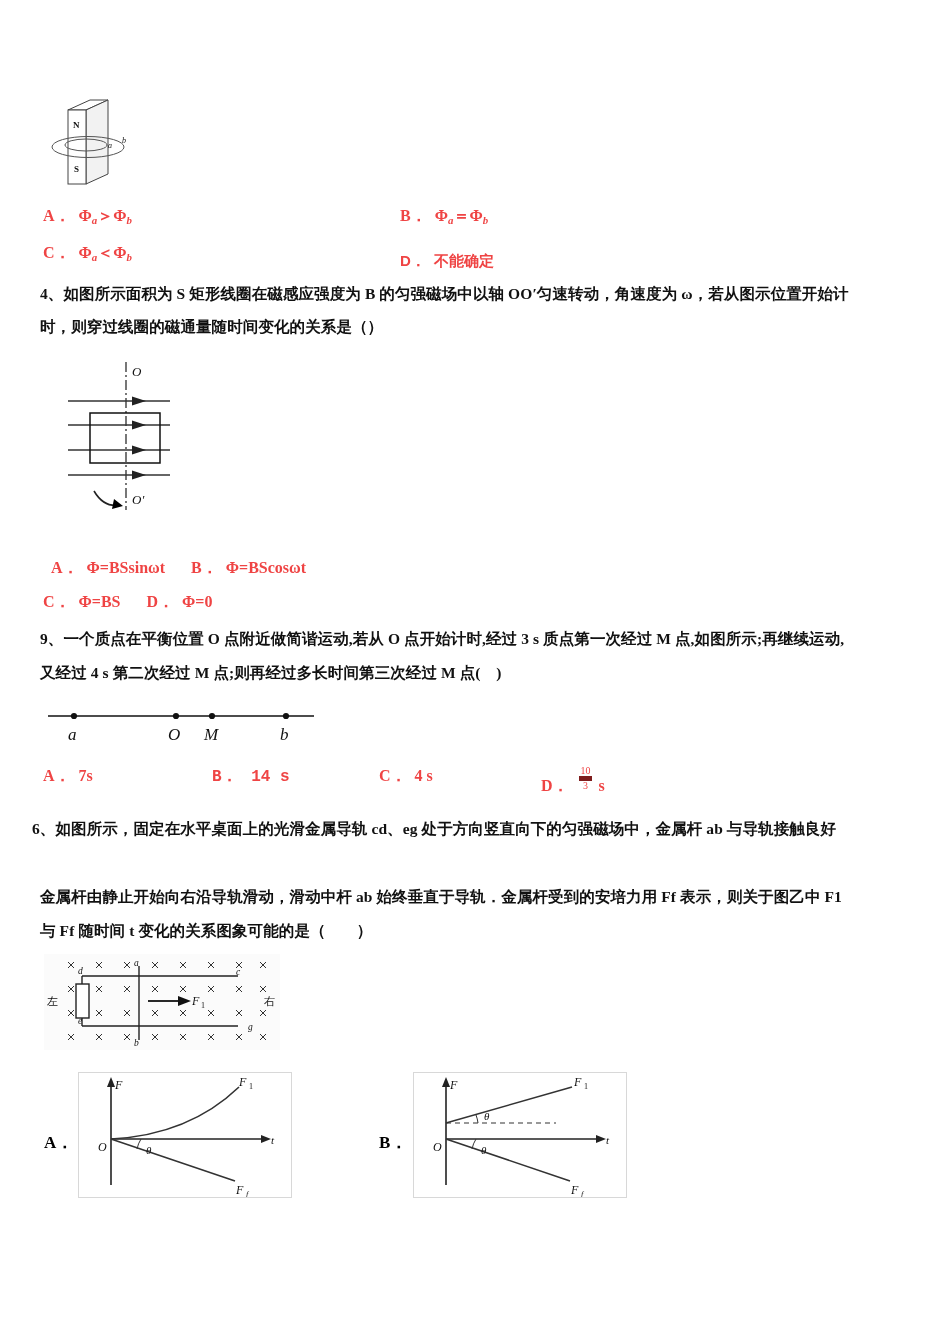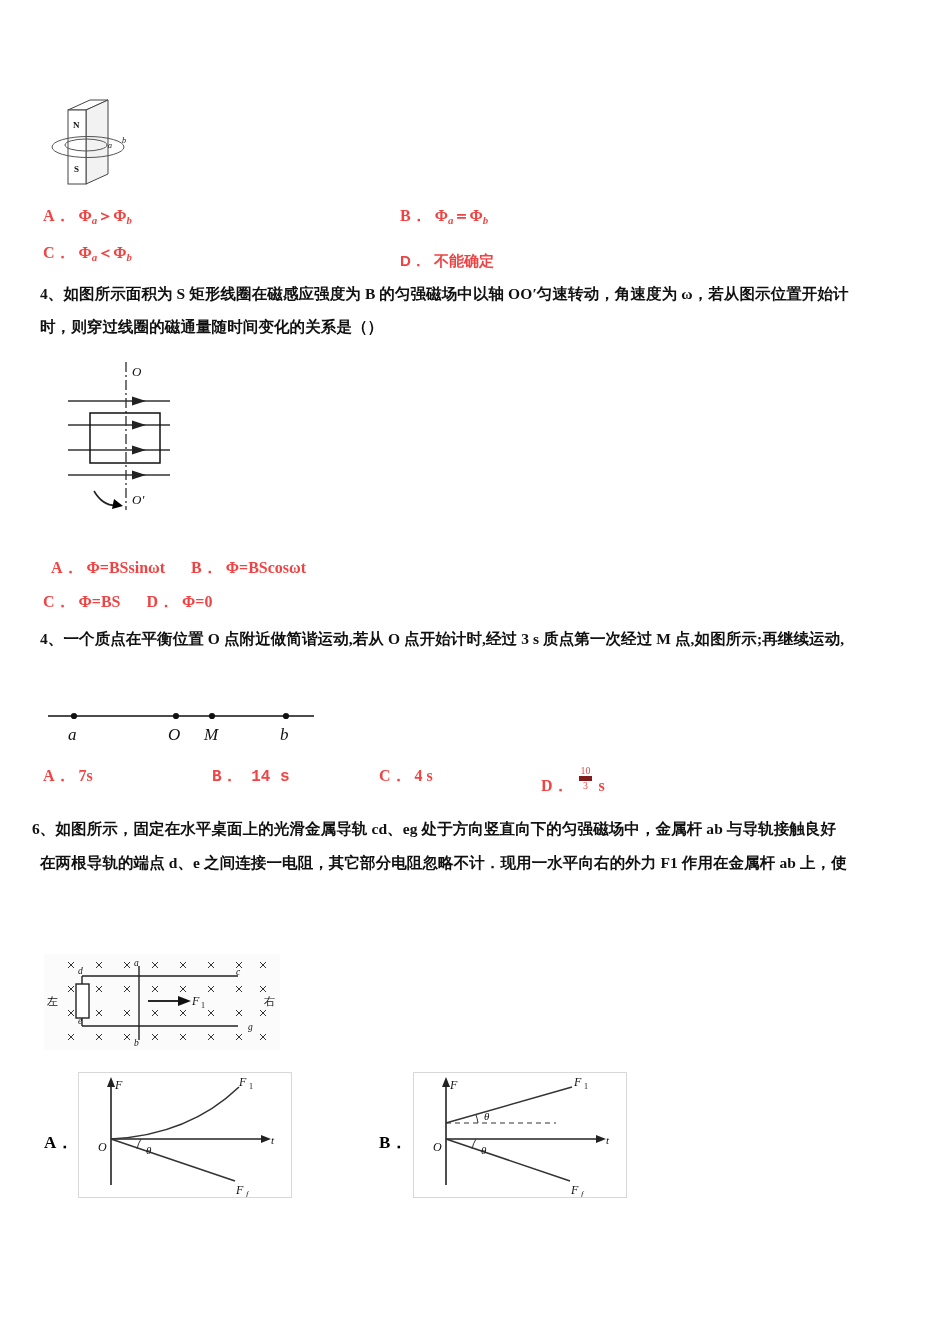--- a/index.html
+++ b/index.html
@@ -158,21 +158,22 @@
     <span>Φ=BScosωt</span>
   </div>
   <div class="opt" style="left:43px; top:592px;text-align:center;">
     <span class="lab">C．</span>
     <span>Φ=BS</span>
     <span style="display:inline-block; width:18px;"></span>
     <span class="lab">D．</span>
     <span>Φ=0</span>
   </div>
 
-  <div class="q-text" style="left:40px; top:629px;">4、一个质点在平衡位置 O 点附近做简谐运动,若从 O 点开始计时,经过 3 s 质点第一次经过 M 点,如图所示;再继续运动,</div>
+  <div class="q-text" style="left:40px; top:629px;">9、一个质点在平衡位置 O 点附近做简谐运动,若从 O 点开始计时,经过 3 s 质点第一次经过 M 点,如图所示;再继续运动,</div>
+  <div class="q-text" style="left:40px; top:663px;">又经过 4 s 第二次经过 M 点;则再经过多长时间第三次经过 M 点(　)</div>
 
   <div class="figbox" style="left:42px; top:702px; width:290px; height:50px;">
     <svg width="290" height="50" viewBox="0 0 290 50">
       <line x1="6" y1="14" x2="272" y2="14" stroke="#111" stroke-width="1.7"></line>
       <circle cx="32" cy="14" r="3.1" fill="#111"></circle>
       <circle cx="134" cy="14" r="3.1" fill="#111"></circle>
       <circle cx="170" cy="14" r="3.1" fill="#111"></circle>
       <circle cx="244" cy="14" r="3.1" fill="#111"></circle>
       <text x="26" y="38" font-size="17" font-style="italic" fill="#111">a</text>
       <text x="126" y="38" font-size="17" font-style="italic" fill="#111">O</text>
@@ -196,21 +197,22 @@
   <div class="opt" style="left:541px; top:766px;">
     <span class="lab">D．</span>
     <span class="frac">
       <span class="num">10</span>
       <span class="den">3</span>
     </span>
     <span>s</span>
   </div>
 
   <div class="q-text" style="left:32px; top:819px;">6、如图所示，固定在水平桌面上的光滑金属导轨 cd、eg 处于方向竖直向下的匀强磁场中，金属杆 ab 与导轨接触良好</div>
-  <div class="q-text" style="left:40px; top:853px;">在两根导轨的端点 d、e 之间连接一电阻，其它部分电阻忽略不计．现用一水平向右的外力 F1 作用在金属杆 ab 上，使</div>
+  <div class="q-text" style="left:40px; top:887px;">金属杆由静止开始向右沿导轨滑动，滑动中杆 ab 始终垂直于导轨．金属杆受到的安培力用 Ff 表示，则关于图乙中 F1</div>
+  <div class="q-text" style="left:40px; top:921px;">与 Ff 随时间 t 变化的关系图象可能的是（　　）</div>
 
   <div class="rail-img" style="left:44px; top:954px; width:236px; height:96px;">
     <svg width="236" height="96" viewBox="0 0 236 96">
       <rect x="0" y="0" width="236" height="96" fill="#fbfbfb"></rect>
 
       <g stroke="#333" stroke-width="1">
         <g>
           <line x1="24" y1="8" x2="30" y2="14"></line>
             <line x1="30" y1="8" x2="24" y2="14"></line>
           <line x1="52" y1="8" x2="58" y2="14"></line>

